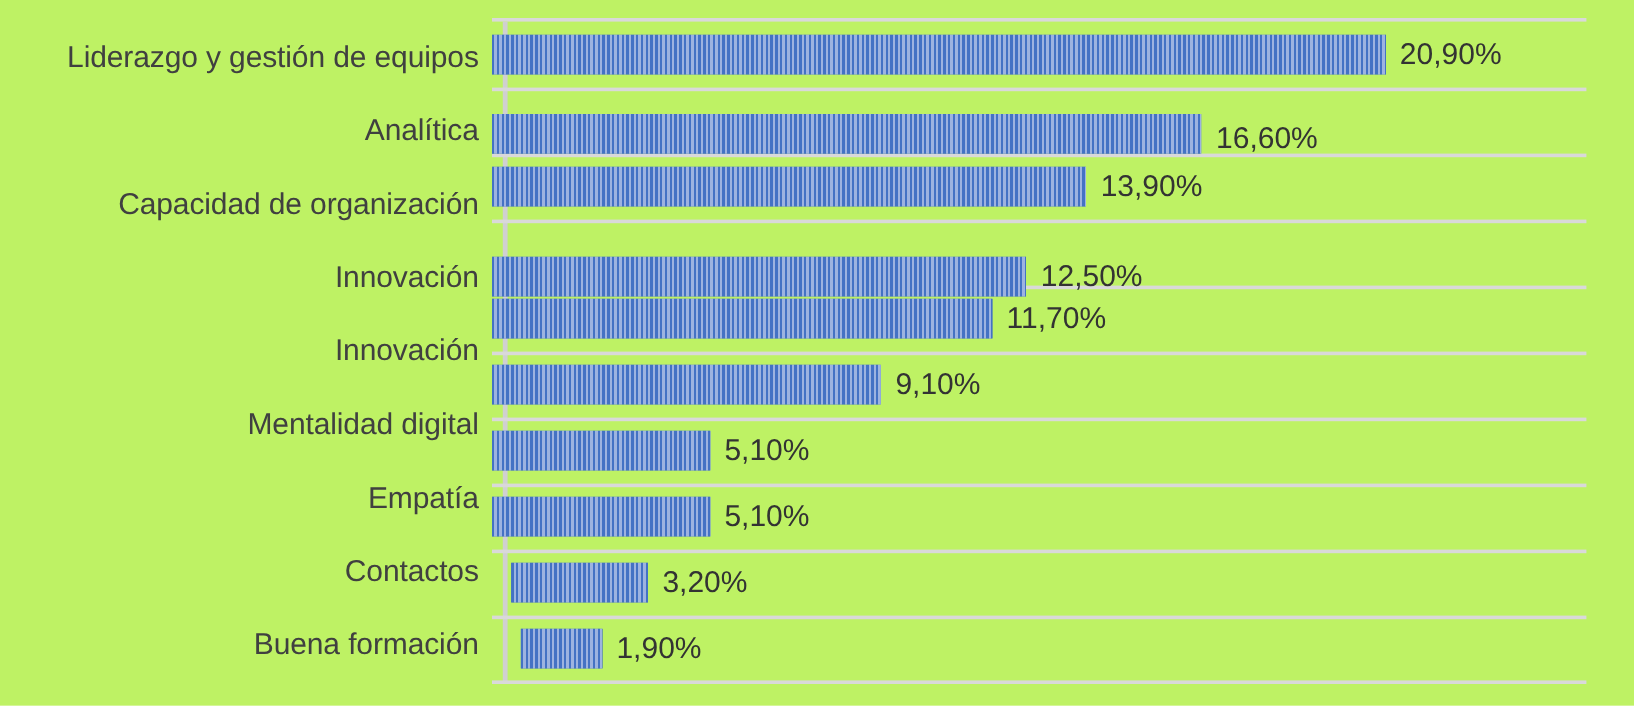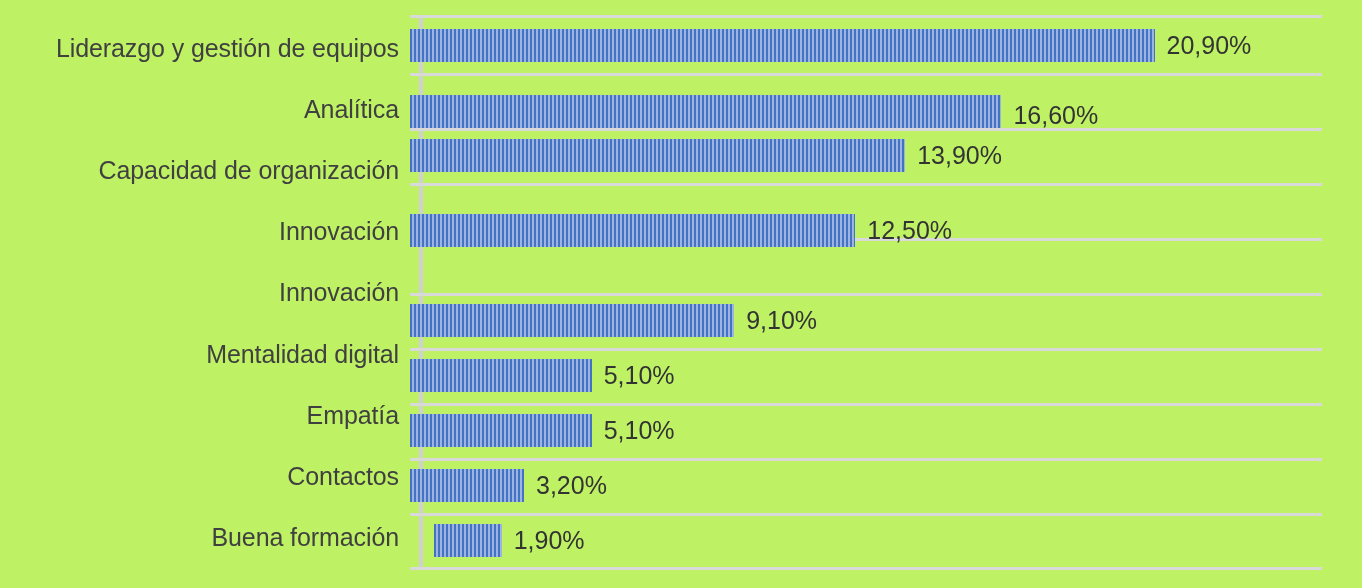--- a/index.html
+++ b/index.html
@@ -158,33 +158,37 @@
         <span class="bar-value">16,60%</span>
       </div>
       <div class="bar-row" style="top: 110px; height: 55px;">
         <div class="bar" style="width: 495.188px;"></div>
         <span class="bar-value">13,90%</span>
       </div>
       <div class="bar-row" style="top: 165px; height: 55px; margin-top: 20px;">
         <div class="bar" style="width: 445.312px;"></div>
         <span class="bar-value">12,50%</span>
       </div>
+      <div class="bar-row" style="top: 220px; height: 55px;">
+        <div class="bar" style="width: 416.812px;"></div>
+        <span class="bar-value">11,70%</span>
+      </div>
       <div class="bar-row" style="top: 275px; height: 55px; text-align: center;">
         <div class="bar" style="width: 324.187px;"></div>
         <span class="bar-value">9,10%</span>
       </div>
       <div class="bar-row" style="top: 330px; height: 55px;">
         <div class="bar" style="width: 181.687px;"></div>
         <span class="bar-value">5,10%</span>
       </div>
       <div class="bar-row" style="top: 385px; height: 55px;">
         <div class="bar" style="width: 181.687px;"></div>
         <span class="bar-value">5,10%</span>
       </div>
-      <div class="bar-row" style="top: 440px; height: 55px;">
+      <div class="bar-row" style="top: 440px; height: 55px; margin-left: 16px;">
         <div class="bar" style="width: 114px;"></div>
         <span class="bar-value">3,20%</span>
       </div>
       <div class="bar-row" style="top: 495px; height: 55px; padding-left: 24px;">
         <div class="bar" style="width: 67.6875px;"></div>
         <span class="bar-value">1,90%</span>
       </div>
     </div>
 
 </div>

